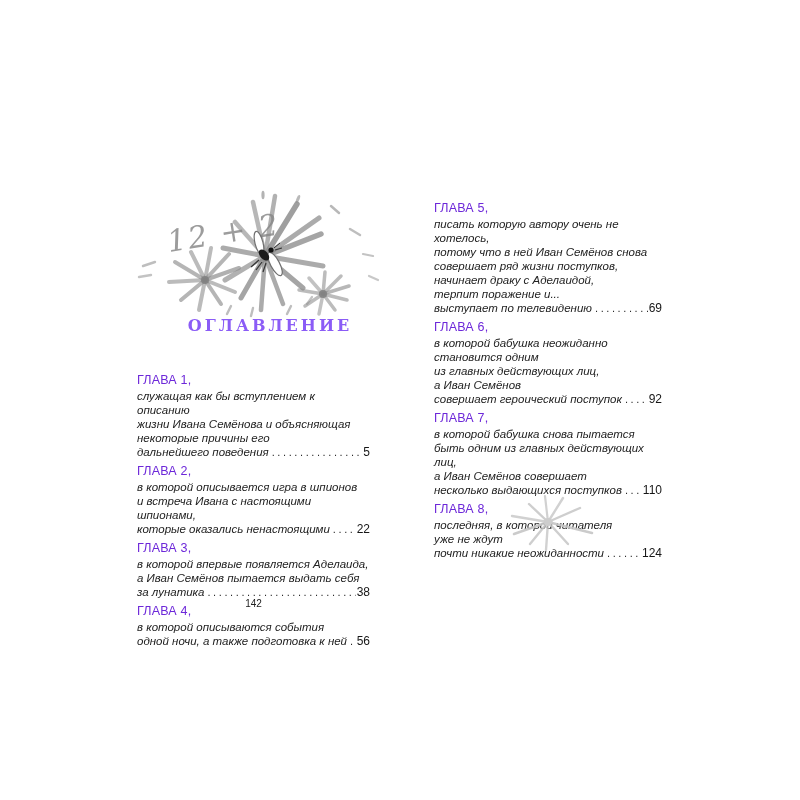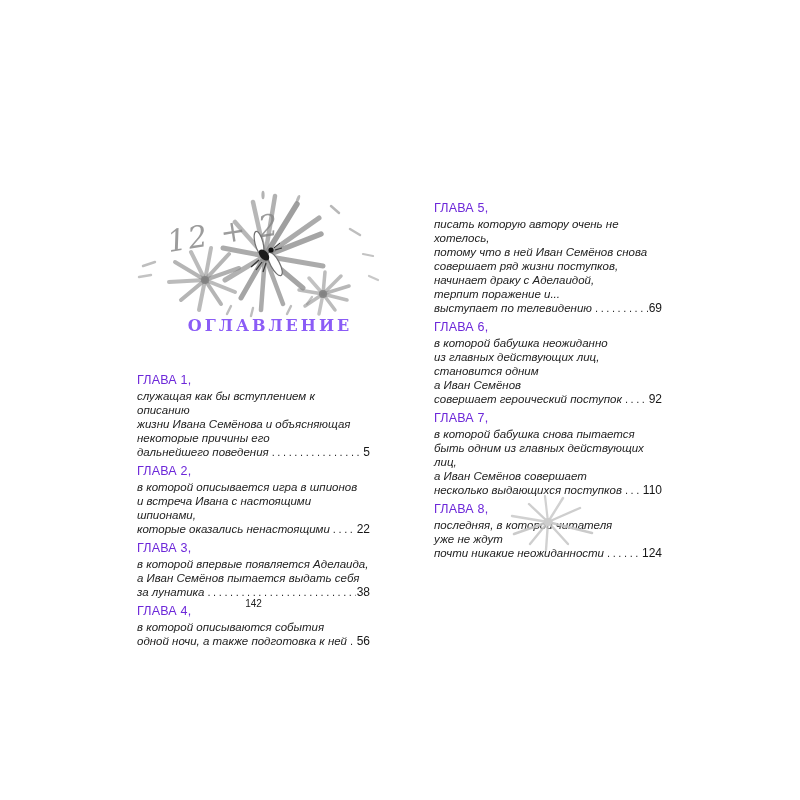--- a/index.html
+++ b/index.html
@@ -178,22 +178,22 @@
         <div class="entry-line">терпит поражение и...</div>
         <div class="entry-last">
           <span class="lt">выступает по телевидению</span>
           <span class="leader"></span>
           <span class="pg">69</span>
         </div>
       </div>
       <div class="entry">
         <div class="entry-title">ГЛАВА 6,</div>
         <div class="entry-line">в которой бабушка неожиданно</div>
+        <div class="entry-line">становится одним</div>
         <div class="entry-line">из главных действующих лиц,</div>
-        <div class="entry-line">становится одним</div>
         <div class="entry-line">а Иван Семёнов</div>
         <div class="entry-last">
           <span class="lt">совершает героический поступок</span>
           <span class="leader"></span>
           <span class="pg">92</span>
         </div>
       </div>
       <div class="entry">
         <div class="entry-title">ГЛАВА 7,</div>
         <div class="entry-line">в которой бабушка снова пытается</div>

